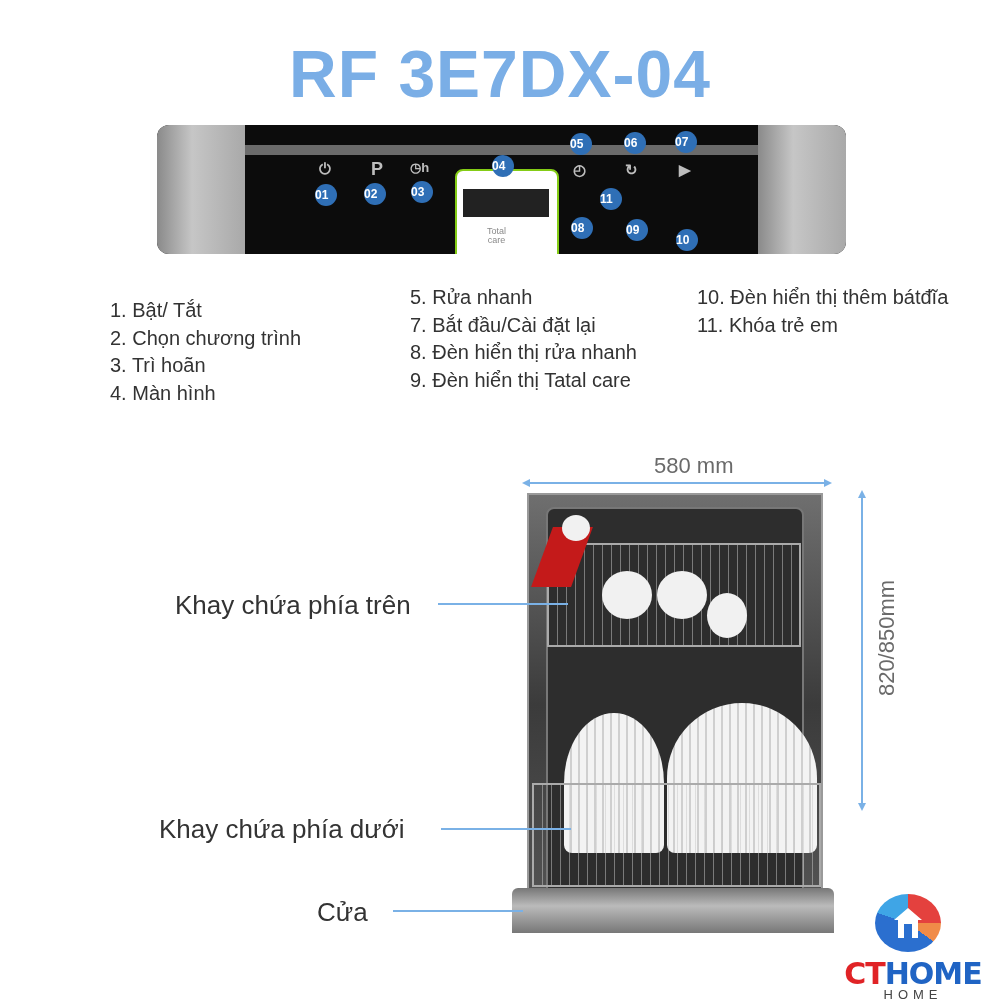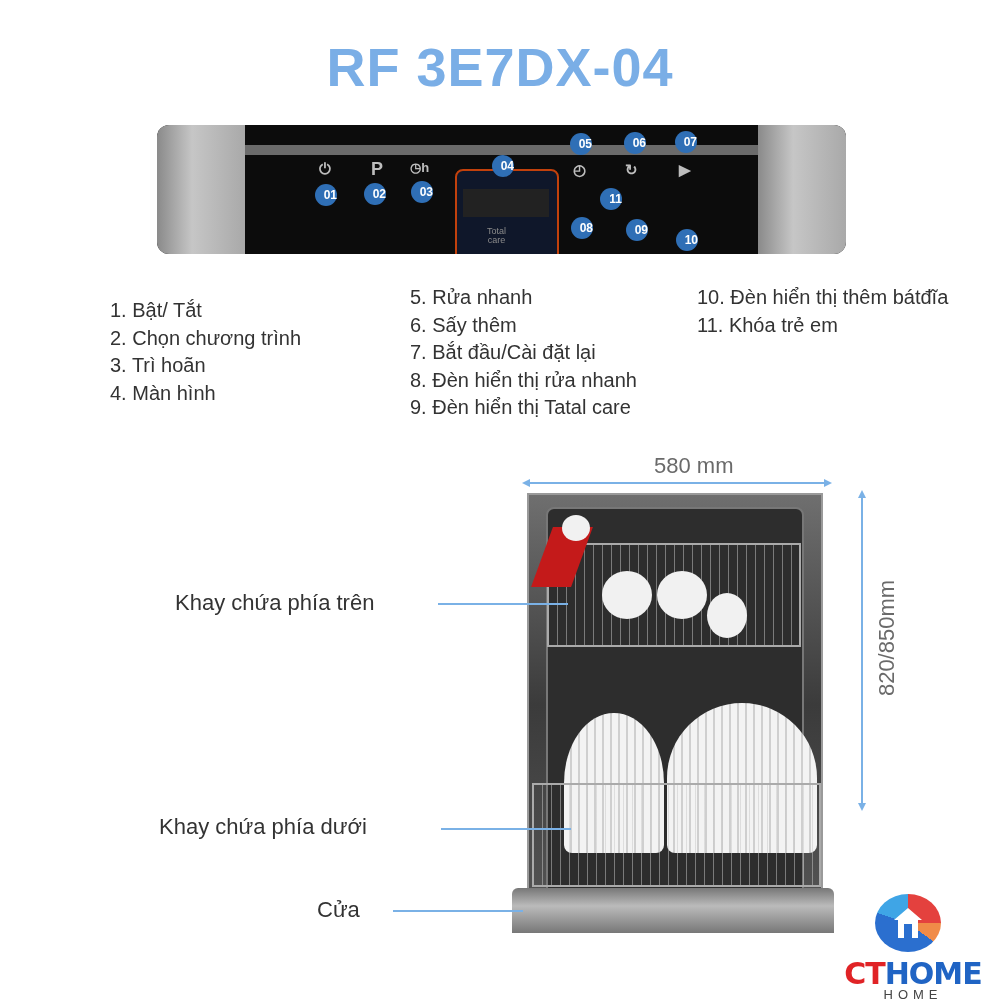--- a/index.html
+++ b/index.html
@@ -1,37 +1,37 @@
 <!DOCTYPE html>
 <html><head>
 <meta charset="utf-8">
 <style>
   html,body{margin:0;padding:0;background:#fff;}
   body{width:1000px;height:1000px;position:relative;overflow:hidden;font-family:"Liberation Sans",sans-serif;}
-  .title{position:absolute;left:0;width:1000px;top:36px;text-align:center;font-size:54px;font-weight:bold;color:#7aaee6;letter-spacing:1px;}
+  .title{position:absolute;left:0;width:1000px;top:36px;text-align:center;font-size:66px;font-weight:bold;color:#7aaee6;letter-spacing:1px;}
   .panel{position:absolute;left:157px;top:125px;width:689px;height:129px;border-radius:12px;background:#0c0c0c;overflow:hidden;}
   .panel .side{position:absolute;top:0;width:88px;height:129px;background:linear-gradient(90deg,#8a8a8a,#c6c6c6 40%,#a9a9a9);}
   .panel .side.l{left:0;} .panel .side.r{right:0;}
   .panel .strip{position:absolute;top:20px;height:10px;background:#6b6b6b;}
-  .panel .disp{position:absolute;left:298px;top:44px;width:100px;height:90px;border:2px solid #c2410c;border-radius:8px;background:#0f172a;}
+  .panel .disp{position:absolute;left:298px;top:44px;width:100px;height:90px;border:2px solid #84cc16;border-radius:8px;background:#ffffff;}
   .panel .disp .scr{position:absolute;left:6px;top:18px;width:86px;height:28px;background:#222;}
   .panel .disp .tc{position:absolute;left:30px;top:56px;color:#8a8a8a;font-size:9px;line-height:9px;text-align:center;}
   .panel .ico{position:absolute;color:#bdbdbd;font-size:15px;font-weight:bold;}
-  .badge{position:absolute;width:22px;height:22px;border-radius:50%;background:#2f6fb6;color:#fff;font-size:12px;font-weight:bold;text-align:right;line-height:22px;}
+  .badge{position:absolute;width:22px;height:22px;border-radius:50%;background:#2f6fb6;color:#fff;font-size:12px;font-weight:bold;text-align:left;line-height:22px;}
   .list{position:absolute;font-size:20px;color:#333;line-height:27.5px;}
   .list div{white-space:nowrap;}
   .dim{position:absolute;color:#6a6a6a;font-size:22px;}
   .hline{position:absolute;height:2px;background:#7ab1e6;}
   .vline{position:absolute;width:2px;background:#7ab1e6;}
   .arrowL,.arrowR,.arrowU,.arrowD{position:absolute;width:0;height:0;}
   .arrowL{border-top:4px solid transparent;border-bottom:4px solid transparent;border-right:8px solid #7ab1e6;}
   .arrowR{border-top:4px solid transparent;border-bottom:4px solid transparent;border-left:8px solid #7ab1e6;}
   .arrowU{border-left:4px solid transparent;border-right:4px solid transparent;border-bottom:8px solid #7ab1e6;}
   .arrowD{border-left:4px solid transparent;border-right:4px solid transparent;border-top:8px solid #7ab1e6;}
-  .callout{position:absolute;font-size:22px;color:#333;white-space:nowrap;}
+  .callout{position:absolute;font-size:26px;color:#333;white-space:nowrap;}
   .dw{position:absolute;left:512px;top:493px;width:322px;height:440px;}
   .dw .body{position:absolute;left:15px;top:0;width:292px;height:420px;background:linear-gradient(180deg,#6f6f6f,#3b3b3b 50%,#555);border:2px solid #9a9a9a;}
   .dw .tub{position:absolute;left:34px;top:14px;width:254px;height:390px;background:#2d2d2d;border:2px solid #777;border-radius:8px;}
   .dw .rack{position:absolute;border:2px solid #aaa;background:repeating-linear-gradient(90deg,transparent 0 8px,rgba(200,200,200,.5) 8px 9px);}
   .dw .plates{position:absolute;background:repeating-linear-gradient(90deg,#f3f3f3 0 6px,#cfcfcf 6px 8px);border-radius:50% 50% 8px 8px;}
   .dw .cup{position:absolute;width:28px;height:26px;background:#f1f1f1;border-radius:50%;}
   .dw .door{position:absolute;left:0;top:395px;width:322px;height:45px;background:linear-gradient(180deg,#777,#bbb 40%,#777);border-radius:6px 6px 0 0;}
   .dw .red{position:absolute;left:30px;top:34px;width:40px;height:60px;background:#c41a1a;transform:skewX(-20deg);}
   .logo{position:absolute;left:826px;top:888px;width:174px;height:112px;}
   .logo .circ{position:absolute;left:49px;top:6px;width:66px;height:58px;border-radius:50%;background:conic-gradient(#e4413e 0 25%,#f08b48 25% 35%,#2b6fcf 35% 80%,#3fa5e6 80% 100%);}
@@ -76,21 +76,20 @@
 </div>
 
 <div class="list" style="left:110px;top:297px;">
   <div>1. Bật/ Tắt</div>
   <div>2. Chọn chương trình</div>
   <div>3. Trì hoãn</div>
   <div>4. Màn hình</div>
 </div>
 <div class="list" style="left:410px;top:284px;">
   <div>5. Rửa nhanh</div>
-  <div>6. Sấy thêm</div>
   <div>7. Bắt đầu/Cài đặt lại</div>
   <div>8. Đèn hiển thị rửa nhanh</div>
   <div>9. Đèn hiển thị Tatal care</div>
 </div>
 <div class="list" style="left:697px;top:284px;">
   <div>10. Đèn hiển thị thêm bátđĩa</div>
   <div>11. Khóa trẻ em</div>
 </div>
 
 <div class="dim" style="left:634px;top:453px;margin-left:20px;">580 mm</div>

